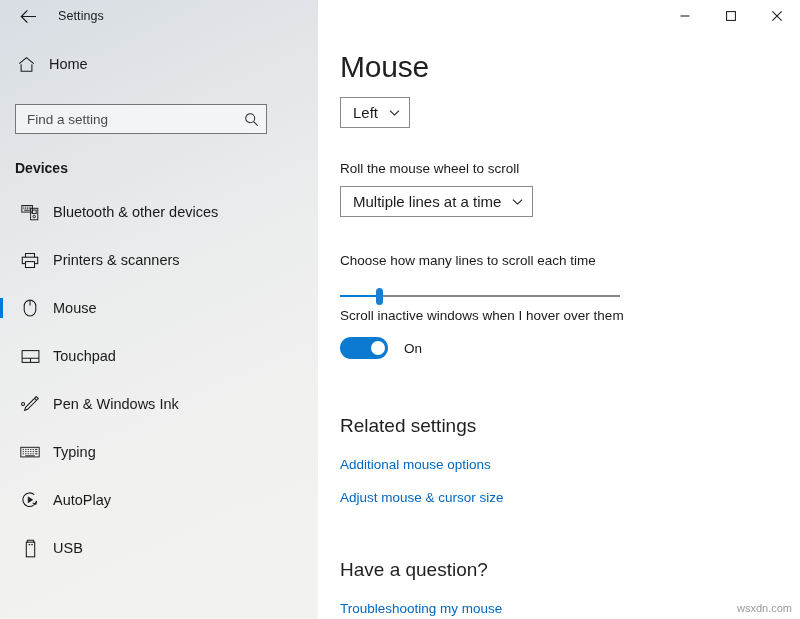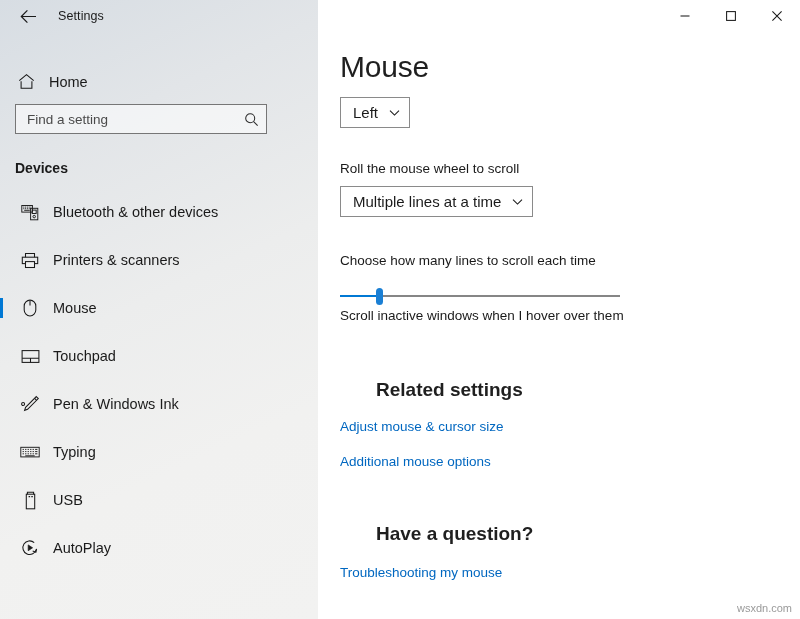--- a/index.html
+++ b/index.html
@@ -53,21 +53,21 @@
 
   .settings-word {
     margin-left: 15px;
     font-size: 12.5px;
     color: #1a1a1a;
     letter-spacing: 0.1px;
   }
 
   .home-row {
     display: flex;
-    align-items: flex-end;
+    align-items: flex-start;
     height: 34px;
     margin-top: 24px;
     padding-left: 15px;
   }
   .home-row .nav-ico {
     width: 22px;
     display: flex;
     justify-content: center;
     color: #1a1a1a;
   }
@@ -274,23 +274,22 @@
     background: #ffffff;
   }
   .toggle-state {
     margin-left: 16px;
     font-size: 13.5px;
     color: #1a1a1a;
   }
 
   .section-heading {
     font-size: 19px;
-    font-weight: bold;
+    font-weight: normal;
     color: #1f1f1f;
-    margin-left: 36px;
   }
   .h-related { margin-top: 56px; }
   .h-question { margin-top: 54px; }
 
   .link {
     display: block;
     font-size: 13.5px;
     color: #0067c0;
     text-decoration: none;
   }
@@ -411,38 +410,38 @@
                      M2.6 6.6h1.3M5.1 6.6h1.3M7.6 6.6h1.3M10.1 6.6h1.3M12.6 6.6h1.3M15.1 6.6h2.3
                      M2.6 8.8h1.3M5.1 8.8h1.3M7.6 8.8h1.3M10.1 8.8h1.3M12.6 8.8h1.3M15.1 8.8h2.3
                      M5.3 10.8h9.4"></path>
           </svg>
         </span>
         <span class="nav-text">Typing</span>
       </div>
 
       <div class="nav-item">
         <span class="nav-ico">
+          <svg width="18" height="18" viewBox="0 0 18 18" fill="none" stroke="currentColor" stroke-width="1.05">
+            <path d="M15.3 10.3 A6.8 6.8 0 1 1 13.2 3.6"></path>
+            <path d="M15.6 9.8 L14.9 13.3 L11.7 12.0" stroke-linejoin="round"></path>
+            <path d="M7.2 5.9 L11.6 8.8 L7.2 11.7 Z" fill="currentColor" stroke-width="0.7"></path>
+          </svg>
+        </span>
+        <span class="nav-text">AutoPlay</span>
+      </div>
+
+      <div class="nav-item">
+        <span class="nav-ico">
           <svg width="13" height="19" viewBox="0 0 13 19" fill="none" stroke="currentColor" stroke-width="1.05">
             <path d="M3.4 3.2 V1.2 H9.6 V3.2"></path>
             <rect x="2.3" y="3.2" width="8.4" height="14.6"></rect>
             <path d="M4.6 5.6 h1.5 M7.3 5.6 h1.5"></path>
           </svg>
         </span>
         <span class="nav-text">USB</span>
-      </div>
-
-      <div class="nav-item">
-        <span class="nav-ico">
-          <svg width="18" height="18" viewBox="0 0 18 18" fill="none" stroke="currentColor" stroke-width="1.05">
-            <path d="M15.3 10.3 A6.8 6.8 0 1 1 13.2 3.6"></path>
-            <path d="M15.6 9.8 L14.9 13.3 L11.7 12.0" stroke-linejoin="round"></path>
-            <path d="M7.2 5.9 L11.6 8.8 L7.2 11.7 Z" fill="currentColor" stroke-width="0.7"></path>
-          </svg>
-        </span>
-        <span class="nav-text">AutoPlay</span>
       </div>
 
     </div>
   </div>
 
   <div class="main">
 
     <div class="titlebar-right">
       <div class="win-btn">
         <svg width="12" height="12" viewBox="0 0 12 12" stroke="currentColor" stroke-width="1.05">
@@ -486,24 +485,30 @@
     <div class="field-label lbl-lines">Choose how many lines to scroll each time</div>
 
     <div class="slider">
       <div class="track"></div>
       <div class="fill"></div>
       <div class="thumb"></div>
     </div>
 
     <div class="field-label lbl-inactive">Scroll inactive windows when I hover over them</div>
 
+    <div class="toggle-row">
+      <div class="toggle">
+        <div class="knob"></div>
+      </div>
+      <span class="toggle-state">On</span>
+    </div>
 
     <h2 class="section-heading h-related">Related settings</h2>
+    <a class="link lnk-2" href="#">Additional mouse options</a>
     <a class="link lnk-1" href="#">Adjust mouse &amp; cursor size</a>
-    <a class="link lnk-2" href="#">Additional mouse options</a>
 
     <h2 class="section-heading h-question">Have a question?</h2>
     <a class="link lnk-3" href="#">Troubleshooting my mouse</a>
 
     <div class="watermark">wsxdn.com</div>
   </div>
 
 </div>
 
 </body></html>

